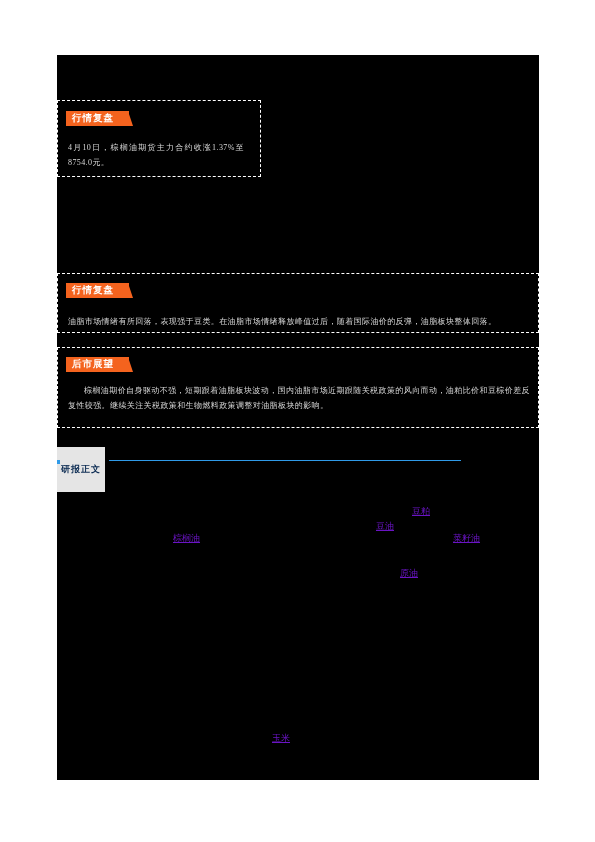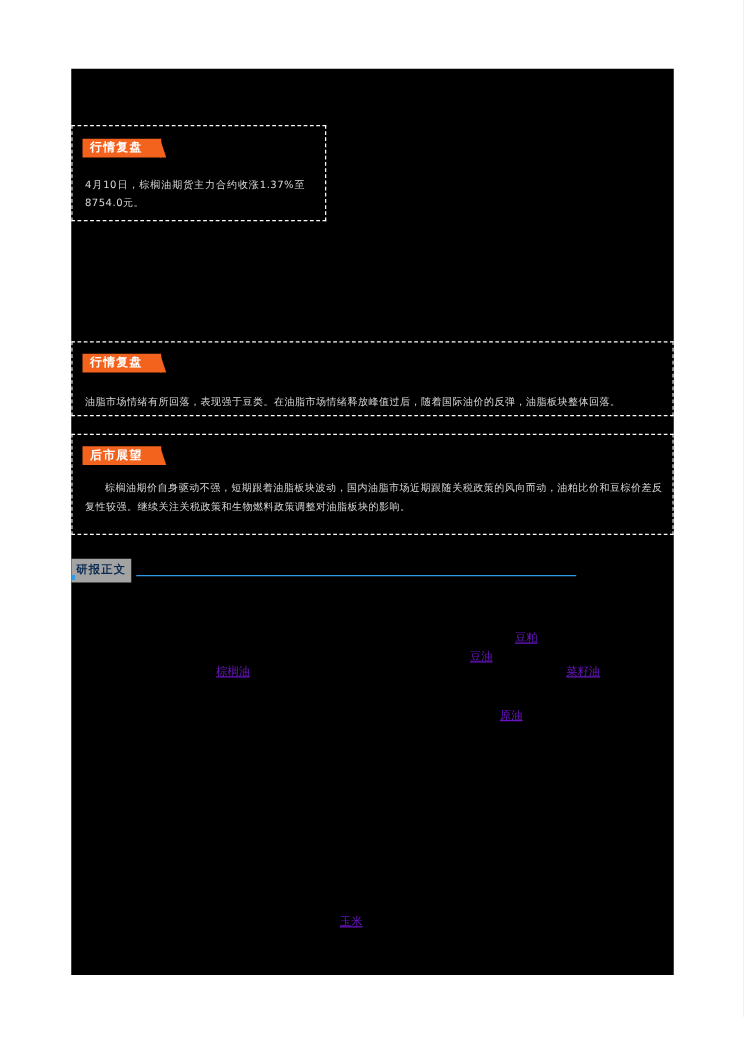--- a/index.html
+++ b/index.html
@@ -17,20 +17,21 @@
 
   
   #article-canvas {
     position: absolute;
     left: 57px;
     top: 55px;
     width: 482px;
     height: 725px;
     background: #000000;
     overflow: hidden;
+    font-family: Liberation Serif, serif;
   }
 
   
   .dashed-card {
     position: absolute;
     border: 1px dashed #ffffff;
     box-sizing: border-box;
     background: #000000;
   }
 
@@ -85,22 +86,22 @@
     left: 0px;
     top: 392px;
     width: 482px;
     height: 22px;
   }
   .blue-tag {
     position: absolute;
     left: 0px;
     top: 0px;
     height: 13px;
-    padding: 3px 4px;
-    background: #a3a3a3;
+    padding: 16px 4px;
+    background: #e5e5e5;
     color: #0b2b52;
     font-size: 9px;
     font-weight: bold;
     letter-spacing: 1px;
     line-height: 13px;
     white-space: nowrap;
   }
   .blue-rule {
     position: absolute;
     left: 52px;

